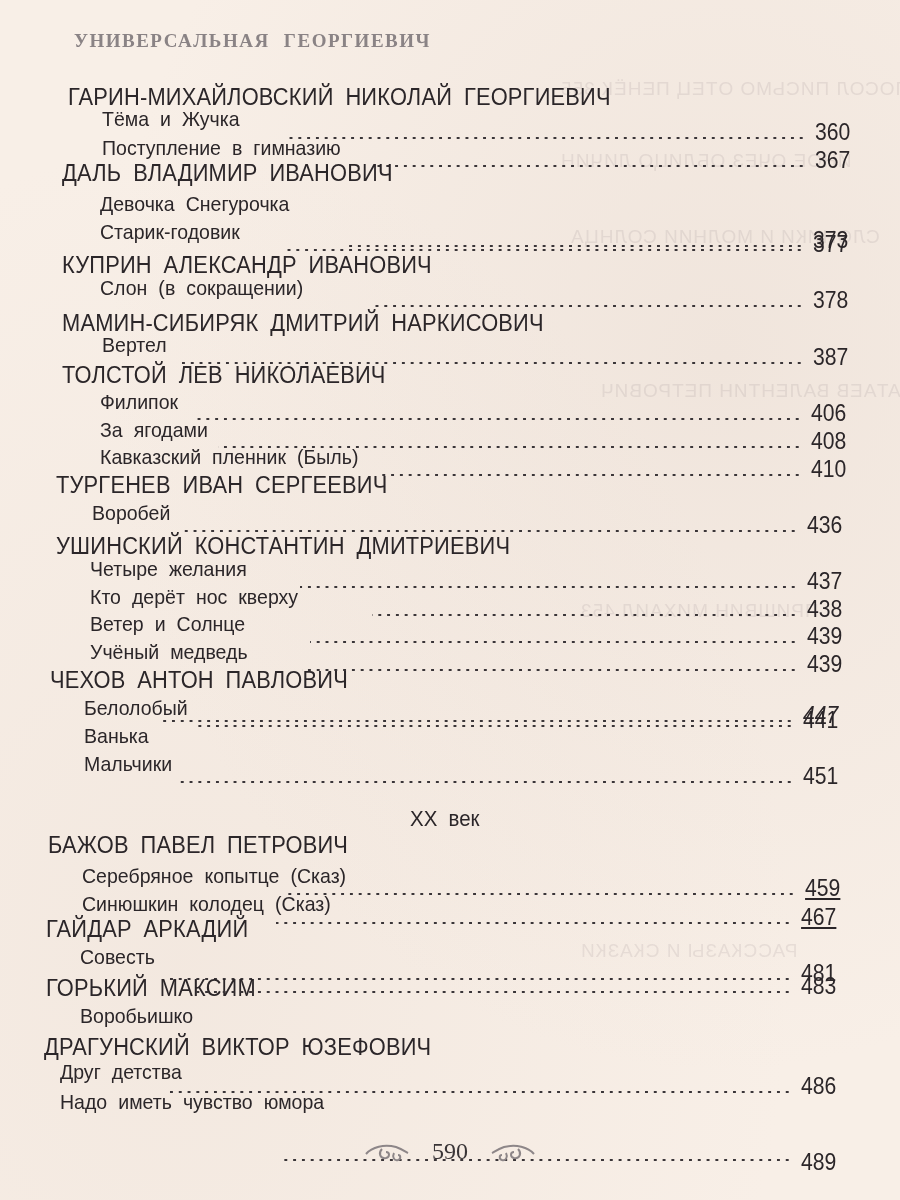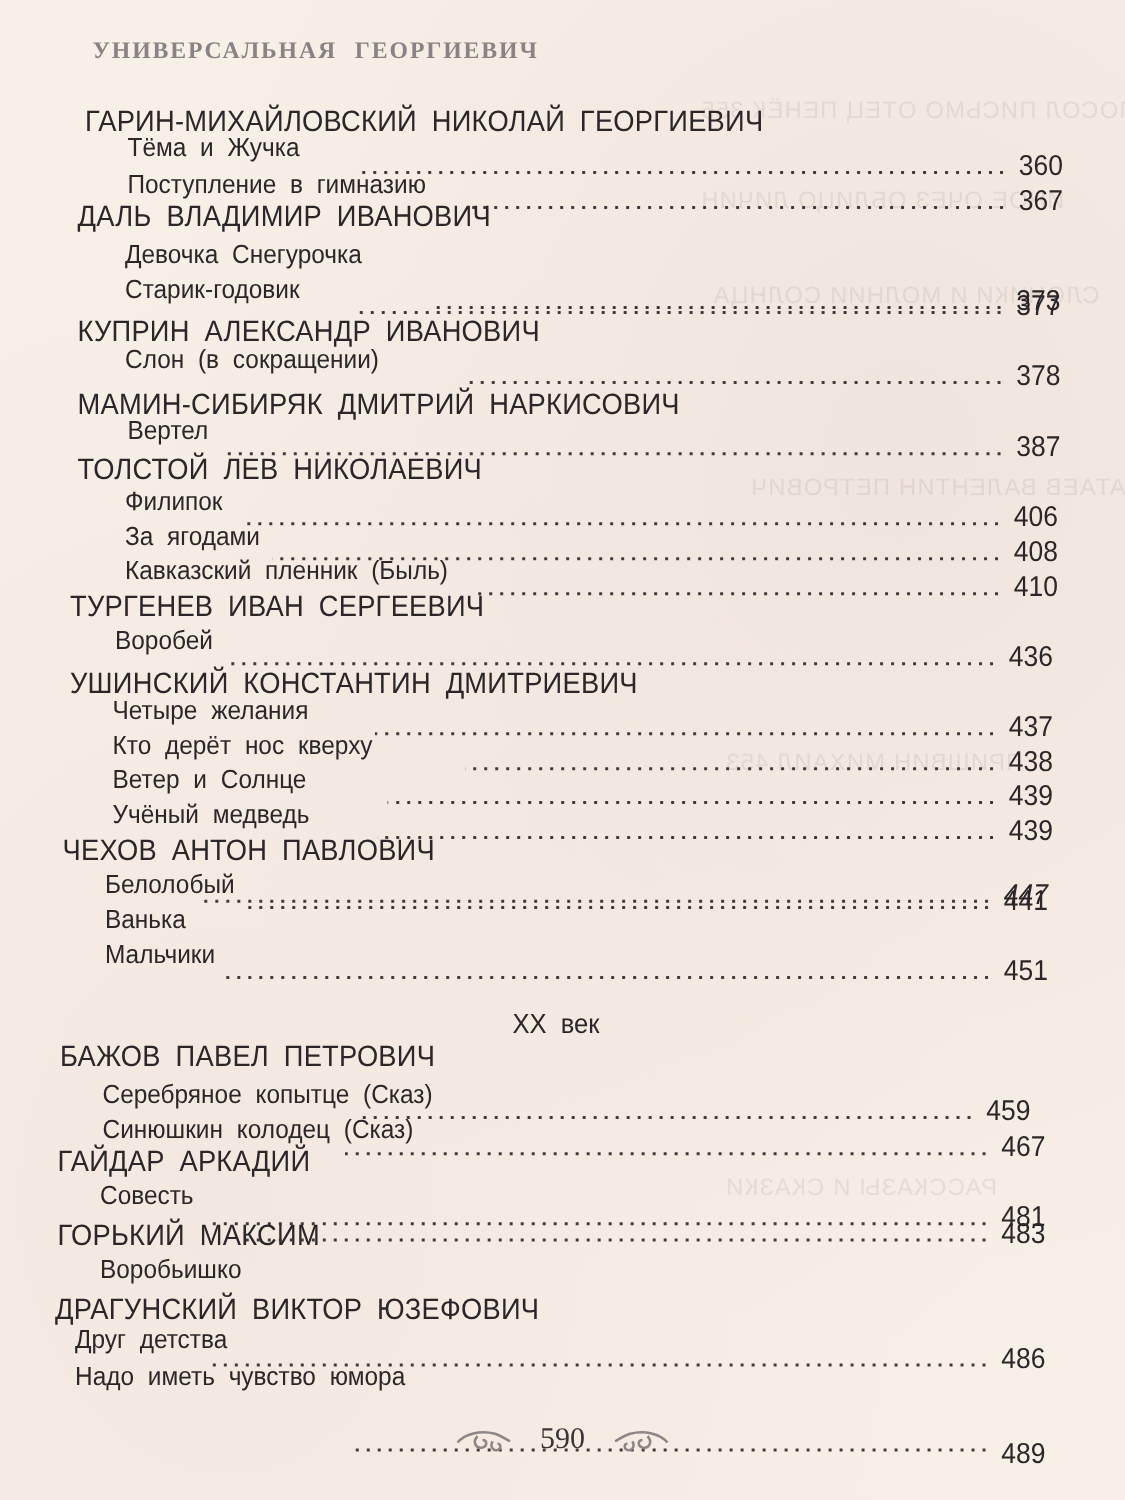--- a/index.html
+++ b/index.html
@@ -177,26 +177,26 @@
   <div class="title" style="left:84px;top:752px;">Мальчики</div>
   <div class="leader" style="left:180px;right:62px;top:764px;">
     <div class="dots"></div>
     <span class="pagenum">451</span>
   </div>
 
   <div class="section">XX век</div>
 
   <div class="author" style="left:48px;top:832px;">БАЖОВ ПАВЕЛ ПЕТРОВИЧ</div>
   <div class="title" style="left:82px;top:864px;">Серебряное копытце (Сказ)</div>
-  <div class="leader" style="left:284px;right:76px;top:876px;">
+  <div class="leader" style="left:284px;right:60px;top:876px;text-decoration:underline;">
     <div class="dots"></div>
     <span class="pagenum">459</span>
   </div>
   <div class="title" style="left:82px;top:892px;">Синюшкин колодец (Сказ)</div>
-  <div class="leader" style="left:276px;right:64px;top:905px;">
+  <div class="leader" style="left:276px;right:64px;top:905px;text-decoration:underline;">
     <div class="dots"></div>
     <span class="pagenum">467</span>
   </div>
 
   <div class="author" style="left:46px;top:916px;">ГАЙДАР АРКАДИЙ</div>
   <div class="title" style="left:80px;top:945px;">Совесть</div>
   <div class="leader" style="left:166px;right:64px;top:961px;">
     <div class="dots"></div>
     <span class="pagenum">481</span>
   </div>

